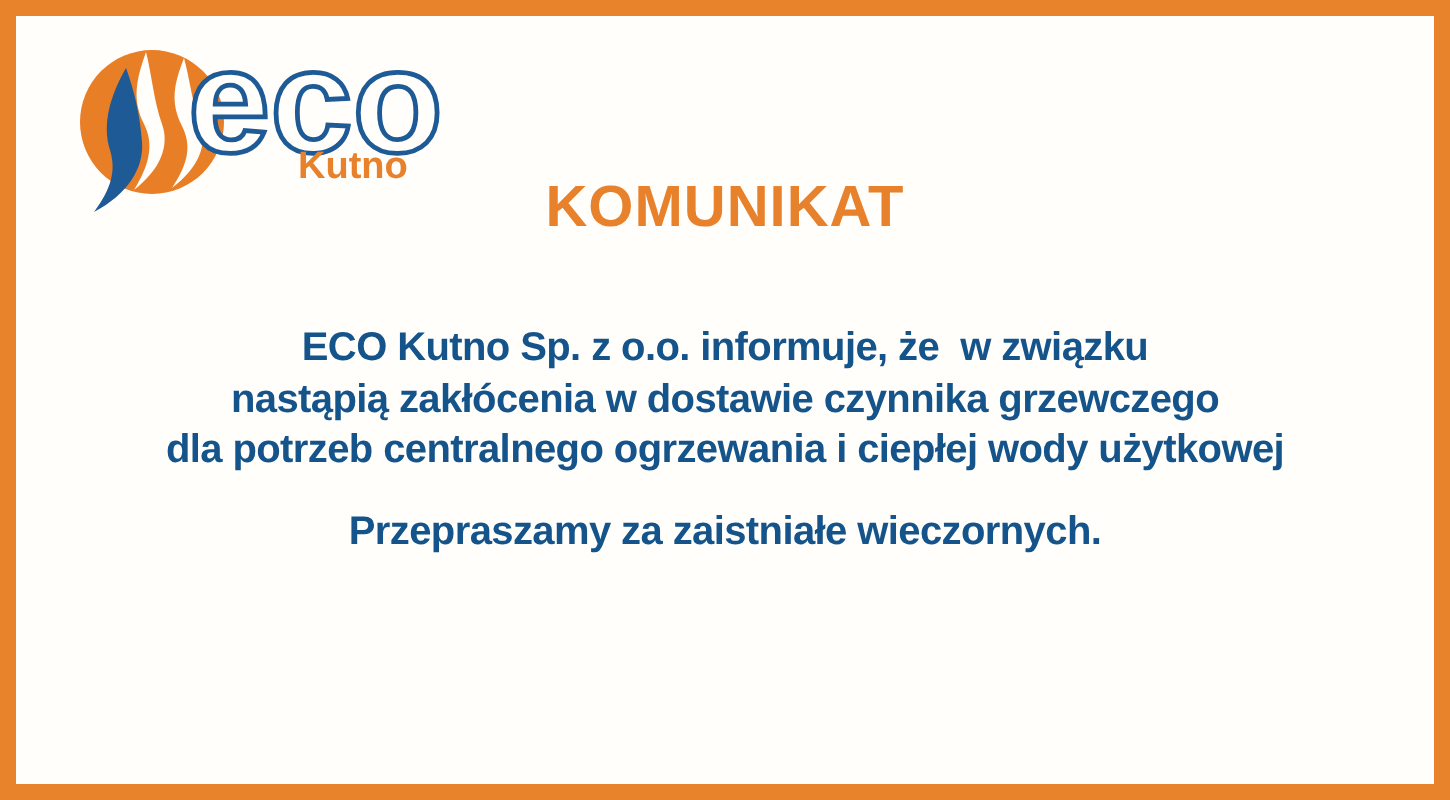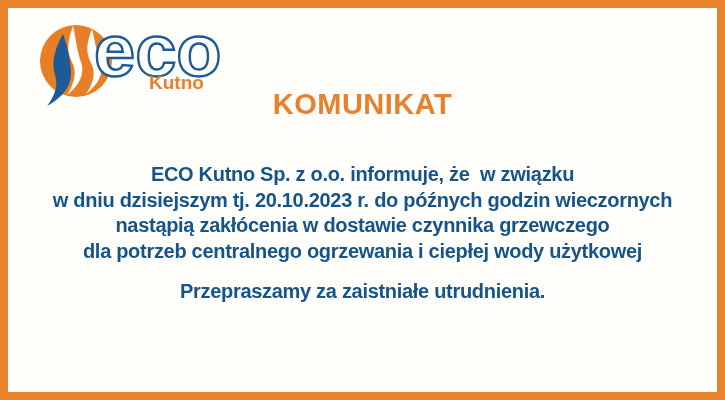--- a/index.html
+++ b/index.html
@@ -71,17 +71,16 @@
     <path d="M27,14 C19,28 15,42 19,55 C22,65 20,74 11,86 C28,77 36,64 35,51 C34,37 31,25 27,14 Z" fill="#1d5a96"></path>
   </g>
   <text x="58" y="56" font-family="Liberation Sans, sans-serif" font-weight="700" font-size="74" fill="#fffefb" stroke="#1d5a96" stroke-width="2.4">eco</text>
   <text x="113" y="69" font-family="Liberation Sans, sans-serif" font-weight="700" font-size="19" fill="#e8812c">Kutno</text>
 </svg>
 
 <div class="title">KOMUNIKAT</div>
 
 <div class="announcement">
   <div class="line">ECO Kutno Sp. z o.o. informuje, że  w związku</div>
-  <div class="line">w dniu dzisiejszym tj. 20.10.2023 r. do późnych godzin wieczornych</div>
   <div class="line">nastąpią zakłócenia w dostawie czynnika grzewczego</div>
   <div class="line">dla potrzeb centralnego ogrzewania i ciepłej wody użytkowej</div>
-  <div class="closing">Przepraszamy za zaistniałe utrudnienia.</div>
+  <div class="closing">Przepraszamy za zaistniałe wieczornych.</div>
 </div>
 
 </body></html>

